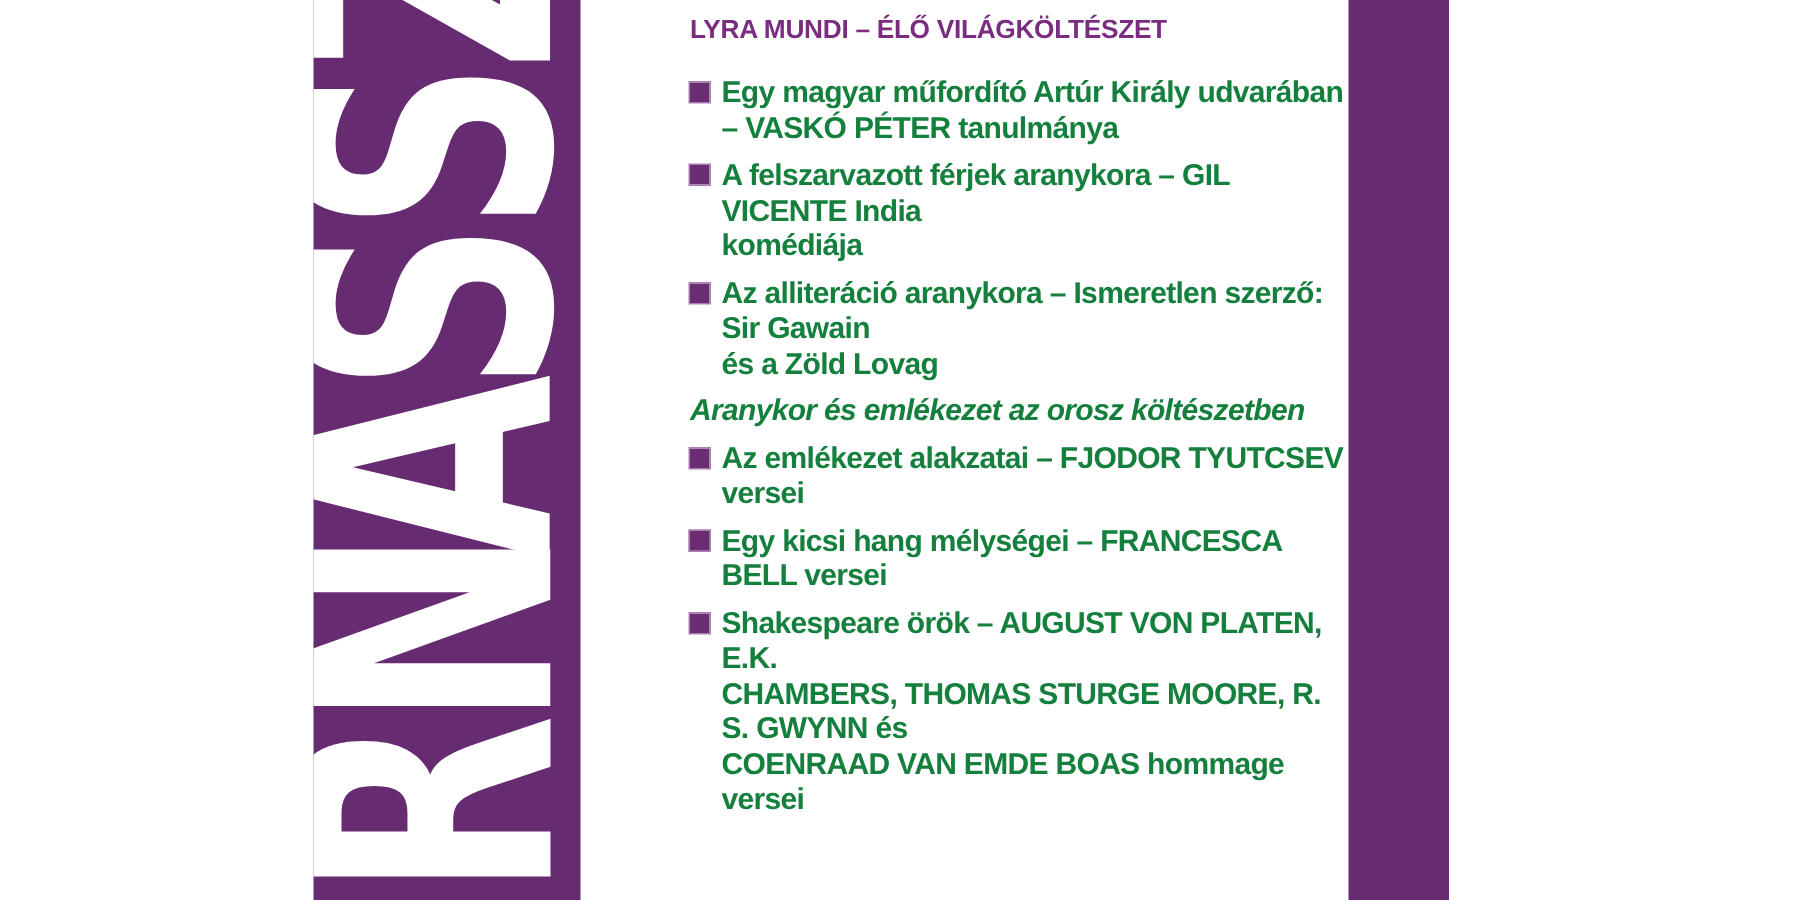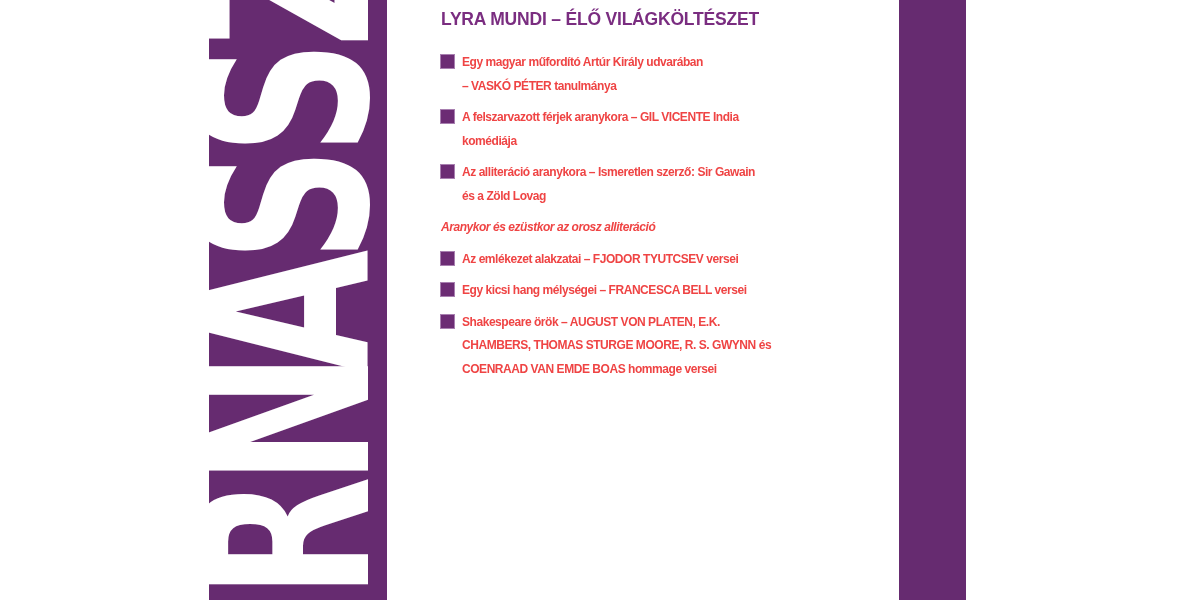--- a/index.html
+++ b/index.html
@@ -61,45 +61,45 @@
     left: 899px;
     top: 0;
     width: 67px;
     height: 600px;
     background: #662b70;
   }
 
   
   .content {
     position: absolute;
-    left: 441px;
+    left: 460px;
     top: 9px;
     width: 450px;
   }
   .section-title {
     margin: 0;
     font-size: 17.5px;
     font-weight: bold;
     letter-spacing: -0.2px;
     color: #7a2d80;
   }
   ul.toc {
     list-style: none;
     margin: 21px 0 0 0;
     padding: 0;
     width: 442px;
   }
   ul.toc li {
     position: relative;
     margin: 0 0 8px 0;
     line-height: 23.5px;
-    font-size: 12px;
+    font-size: 20px;
     font-weight: bold;
     letter-spacing: -0.45px;
-    color: #ef4444;
+    color: #15803d;
   }
   ul.toc li.entry { padding-left: 21px; }
   .bullet {
     position: absolute;
     left: 0;
     top: 4px;
     width: 13px;
     height: 13px;
     background: #6c2c74;
     outline: 1px solid #a87fb0;
@@ -142,21 +142,21 @@
 
   <div class="content">
     <h1 class="section-title">LYRA MUNDI – ÉLŐ VILÁGKÖLTÉSZET</h1>
     <ul class="toc">
         <li class="entry"><span class="bullet"></span><span class="entry-text">Egy magyar műfordító Artúr Király udvarában
 – VASKÓ PÉTER tanulmánya</span></li>
         <li class="entry"><span class="bullet"></span><span class="entry-text">A felszarvazott férjek aranykora – GIL VICENTE India
 komédiája</span></li>
         <li class="entry"><span class="bullet"></span><span class="entry-text">Az alliteráció aranykora – Ismeretlen szerző: Sir Gawain
 és a Zöld Lovag</span></li>
-        <li class="subhead"><span class="entry-text">Aranykor és ezüstkor az orosz alliteráció</span></li>
+        <li class="subhead"><span class="entry-text">Aranykor és emlékezet az orosz költészetben</span></li>
         <li class="entry"><span class="bullet"></span><span class="entry-text">Az emlékezet alakzatai – FJODOR TYUTCSEV versei</span></li>
         <li class="entry"><span class="bullet"></span></li>
         <li class="entry"><span class="bullet"></span><span class="entry-text">Egy kicsi hang mélységei – FRANCESCA BELL versei</span></li>
         <li class="entry"><span class="bullet"></span><span class="entry-text">Shakespeare örök – AUGUST VON PLATEN, E.K.
 CHAMBERS, THOMAS STURGE MOORE, R. S. GWYNN és
 COENRAAD VAN EMDE BOAS hommage versei</span></li>
       </ul>
   </div>
 
 </div>

